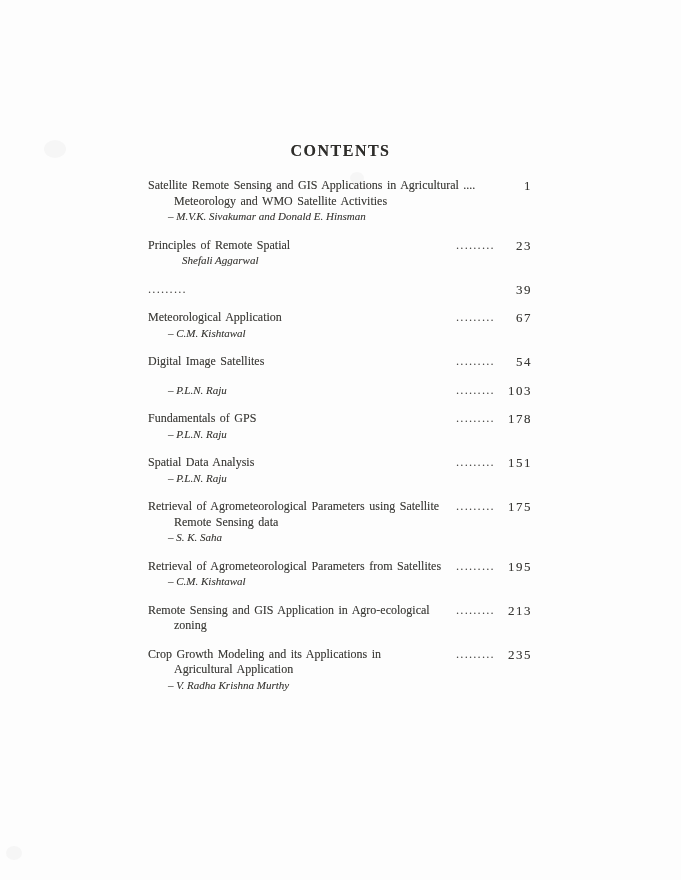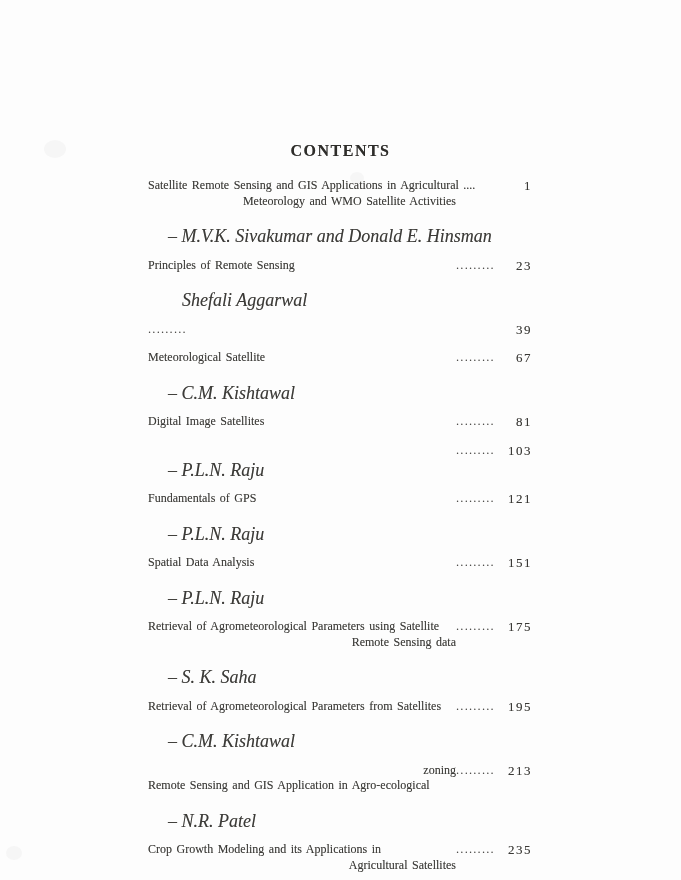--- a/index.html
+++ b/index.html
@@ -29,29 +29,28 @@
   .entry { margin-bottom:13px; }
   .row { display:flex; align-items:flex-start; }
   .title-col { width:308px; }
   .tline {
     font-size:12px;
     line-height:15.5px;
     white-space:nowrap;
     word-spacing:1.5px;
     text-shadow:0 0 0.4px rgba(60,59,56,0.4);
   }
-  .tline.cont { padding-left:26px;text-align:right; }
+  .tline.cont { padding-left:26px; }
   .author {
     font-style:italic;
-    font-size:18px;
+    font-size:11px;
     line-height:15.5px;
     padding-left:20px;
     white-space:nowrap;
     text-shadow:0 0 0.4px rgba(60,59,56,0.4);
-    margin-top:20px;
   }
   .author.no-dash { padding-left:34px;font-style:italic; }
   .dots-col {
     width:44px;
     font-size:12.5px;
     line-height:15.5px;
     letter-spacing:1.2px;
     color:#494845;
     overflow:hidden;
   }
@@ -93,74 +92,74 @@
           <div class="author">– M.V.K. Sivakumar and Donald E. Hinsman</div>
         </div>
         <div class="dots-col"></div>
         <div class="page-col">1</div>
       </div>
     </div>
 
     <div class="entry">
       <div class="row">
         <div class="title-col">
-          <div class="tline">Principles of Remote Sensing</div>
+          <div class="tline">Principles of Remote Spatial</div>
           <div class="author no-dash">Shefali Aggarwal</div>
         </div>
         <div class="dots-col">.........</div>
         <div class="page-col">23</div>
       </div>
     </div>
 
     <div class="entry">
       <div class="row">
         <div class="dots-col">.........</div>
         <div class="page-col">39</div>
       </div>
     </div>
 
     <div class="entry">
       <div class="row">
         <div class="title-col">
-          <div class="tline">Meteorological Satellite</div>
+          <div class="tline">Meteorological Application</div>
           <div class="author">– C.M. Kishtawal</div>
         </div>
         <div class="dots-col">.........</div>
         <div class="page-col">67</div>
       </div>
     </div>
 
     <div class="entry">
       <div class="row">
         <div class="title-col">
           <div class="tline">Digital Image Satellites</div>
         </div>
         <div class="dots-col">.........</div>
-        <div class="page-col">81</div>
+        <div class="page-col">54</div>
       </div>
     </div>
 
     <div class="entry">
       <div class="row">
         <div class="title-col">
           <div class="author">– P.L.N. Raju</div>
         </div>
         <div class="dots-col">.........</div>
         <div class="page-col">103</div>
       </div>
     </div>
 
     <div class="entry">
       <div class="row">
         <div class="title-col">
           <div class="tline">Fundamentals of GPS</div>
           <div class="author">– P.L.N. Raju</div>
         </div>
         <div class="dots-col">.........</div>
-        <div class="page-col">121</div>
+        <div class="page-col">178</div>
       </div>
     </div>
 
     <div class="entry">
       <div class="row">
         <div class="title-col">
           <div class="tline">Spatial Data Analysis</div>
           <div class="author">– P.L.N. Raju</div>
         </div>
         <div class="dots-col">.........</div>
@@ -187,34 +186,33 @@
           <div class="author">– C.M. Kishtawal</div>
         </div>
         <div class="dots-col">.........</div>
         <div class="page-col">195</div>
       </div>
     </div>
 
     <div class="entry">
       <div class="row">
         <div class="title-col">
+          <div class="tline">Remote Sensing and GIS Application in Agro-ecological</div>
           <div class="tline cont">zoning</div>
-          <div class="tline">Remote Sensing and GIS Application in Agro-ecological</div>
-          <div class="author">– N.R. Patel</div>
         </div>
         <div class="dots-col">.........</div>
         <div class="page-col">213</div>
       </div>
     </div>
 
     <div class="entry">
       <div class="row">
         <div class="title-col">
           <div class="tline">Crop Growth Modeling and its Applications in</div>
-          <div class="tline cont">Agricultural Satellites</div>
+          <div class="tline cont">Agricultural Application</div>
           <div class="author">– V. Radha Krishna Murthy</div>
         </div>
         <div class="dots-col">.........</div>
         <div class="page-col">235</div>
       </div>
     </div>
 
   </div>
 </div>
 

